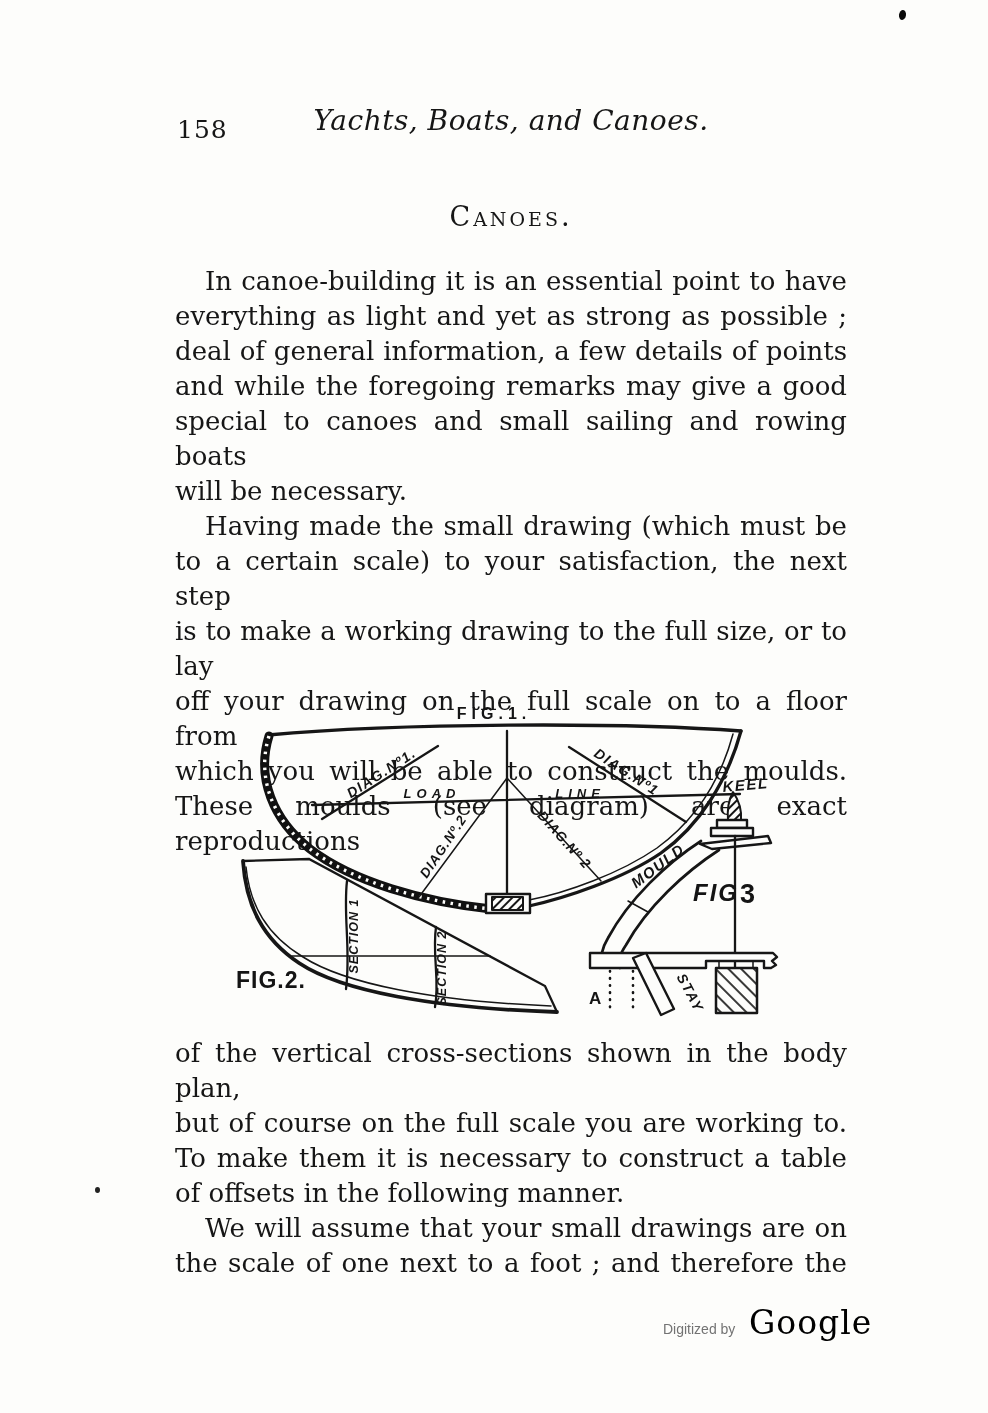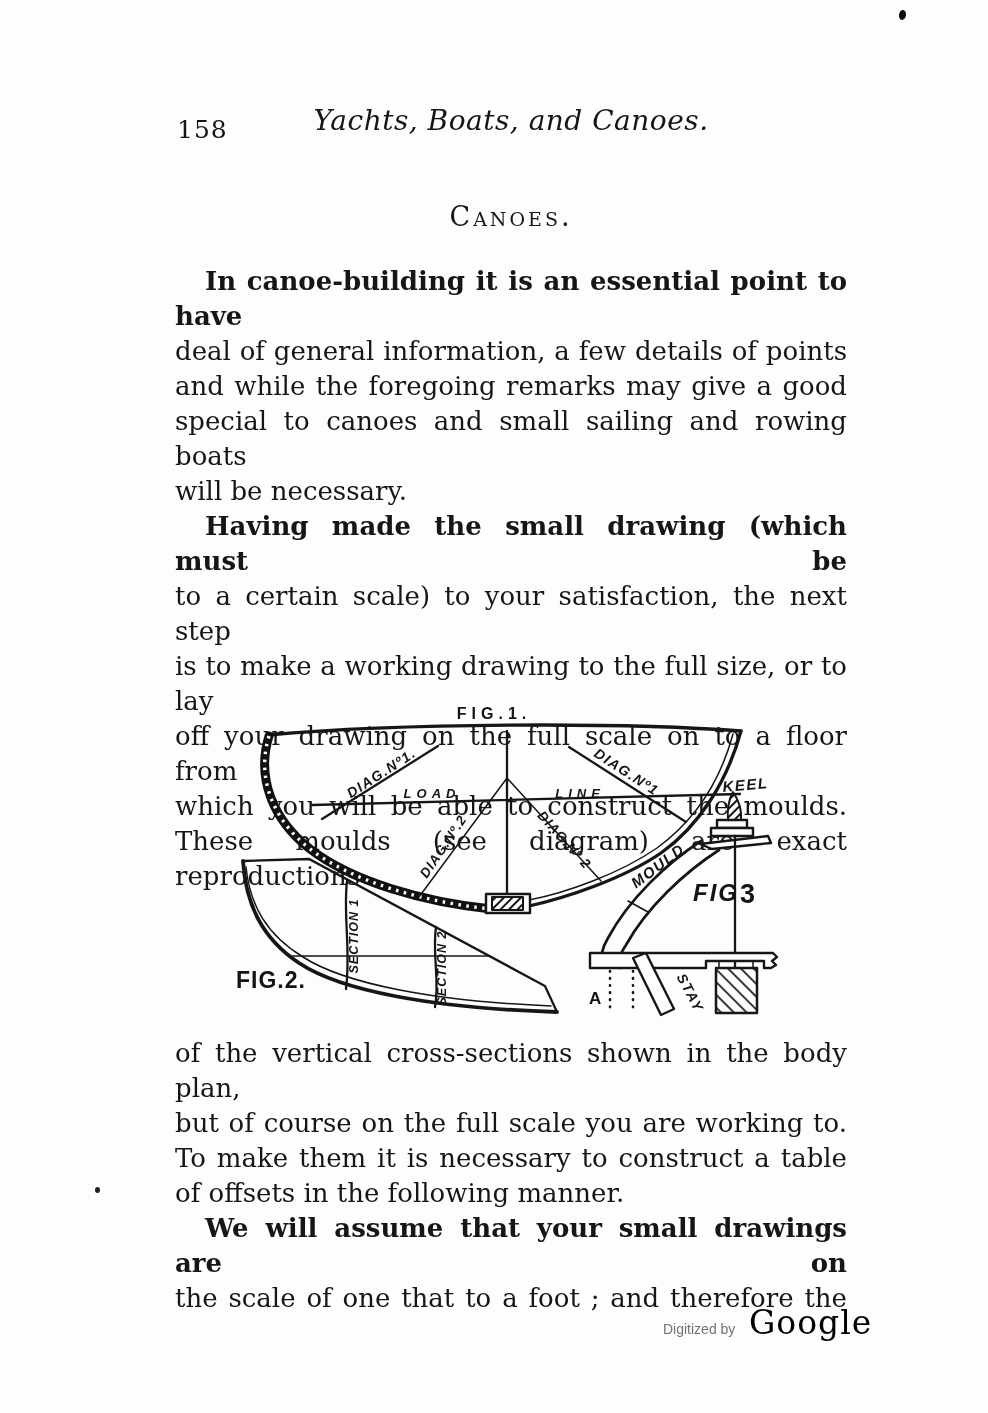--- a/index.html
+++ b/index.html
@@ -11,21 +11,21 @@
   .dot-left{left:95px;top:1187px;width:5px;height:6px;background:#222;}
   .page-number{position:absolute;left:177px;top:107px;font-size:25px;letter-spacing:1px;margin-top:8px;}
   .running-title{position:absolute;left:175px;top:104px;width:672px;text-align:center;
     font-style:italic;font-size:28px;letter-spacing:0.5px;}
   .section-heading{position:absolute;left:175px;top:201px;width:672px;text-align:center;
     font-variant:small-caps;font-size:27px;letter-spacing:3px;}
   .textblock{position:absolute;left:175px;width:672px;font-size:26px;line-height:35px;}
   .tb1{top:264px;}
   .tb2{top:1036px;}
   .line{text-align:justify;text-align-last:justify;white-space:normal;}
-  .line.indent{text-indent:30px;font-weight:bold;}
+  .line.indent{text-indent:30px;}
   .line.last{text-align-last:left;}
   .figure{position:absolute;left:225px;top:688px;width:572px;height:350px;}
   .w1{stroke:#161616;stroke-width:1.5;fill:none;stroke-linecap:round;}
   .w2{stroke:#161616;stroke-width:2.3;fill:none;stroke-linecap:round;}
   .w25{stroke:#161616;stroke-width:2.7;fill:none;stroke-linecap:round;}
   .w3{stroke:#161616;stroke-width:3.3;fill:none;stroke-linecap:round;}
   .w35{stroke:#161616;stroke-width:3.8;fill:none;stroke-linecap:round;}
   .thick{stroke:#111;stroke-width:9;fill:none;stroke-linecap:round;}
   .hatchline{stroke:#fdfdfb;stroke-width:3.4;fill:none;stroke-dasharray:2.5 5.5;}
   .box{fill:#fdfdfb;stroke:#161616;stroke-width:2.4;stroke-linejoin:round;}
@@ -47,20 +47,21 @@
 
   <div class="dot dot-tr"></div>
   <div class="dot dot-left"></div>
 
   <div class="page-number">158</div>
   <div class="running-title">Yachts, Boats, and Canoes.</div>
   <div class="section-heading">Canoes.</div>
 
   <div class="textblock tb1">
       <div class="line indent">In canoe-building it is an essential point to have</div>
+      <div class="line">everything as light and yet as strong as possible ;</div>
       <div class="line">deal of general information, a few details of points</div>
       <div class="line">and while the foregoing remarks may give a good</div>
       <div class="line">special to canoes and small sailing and rowing boats</div>
       <div class="line last">will be necessary.</div>
       <div class="line indent">Having made the small drawing (which must be</div>
       <div class="line">to a certain scale) to your satisfaction, the next step</div>
       <div class="line">is to make a working drawing to the full size, or to lay</div>
       <div class="line">off your drawing on the full scale on to a floor from</div>
       <div class="line">which you will be able to construct the moulds.</div>
       <div class="line">These moulds (see diagram) are exact reproductions</div>
@@ -135,21 +136,21 @@
       <text class="hand" transform="translate(561,843) rotate(48)" text-anchor="middle" font-size="13.5" letter-spacing="1">DIAG.Nº 2</text>
     </g>
   </svg>
 
   <div class="textblock tb2">
       <div class="line">of the vertical cross-sections shown in the body plan,</div>
       <div class="line">but of course on the full scale you are working to.</div>
       <div class="line">To make them it is necessary to construct a table</div>
       <div class="line last">of offsets in the following manner.</div>
       <div class="line indent">We will assume that your small drawings are on</div>
-      <div class="line">the scale of one that to a foot ; and therefore the</div>
+      <div class="line">the scale of one next to a foot ; and therefore the</div>
     </div>
 
   <div class="watermark">
     <span class="wm-prefix">Digitized by</span>
     <span class="wm-logo">Google</span>
   </div>
 
 </div>
 
 </body></html>

